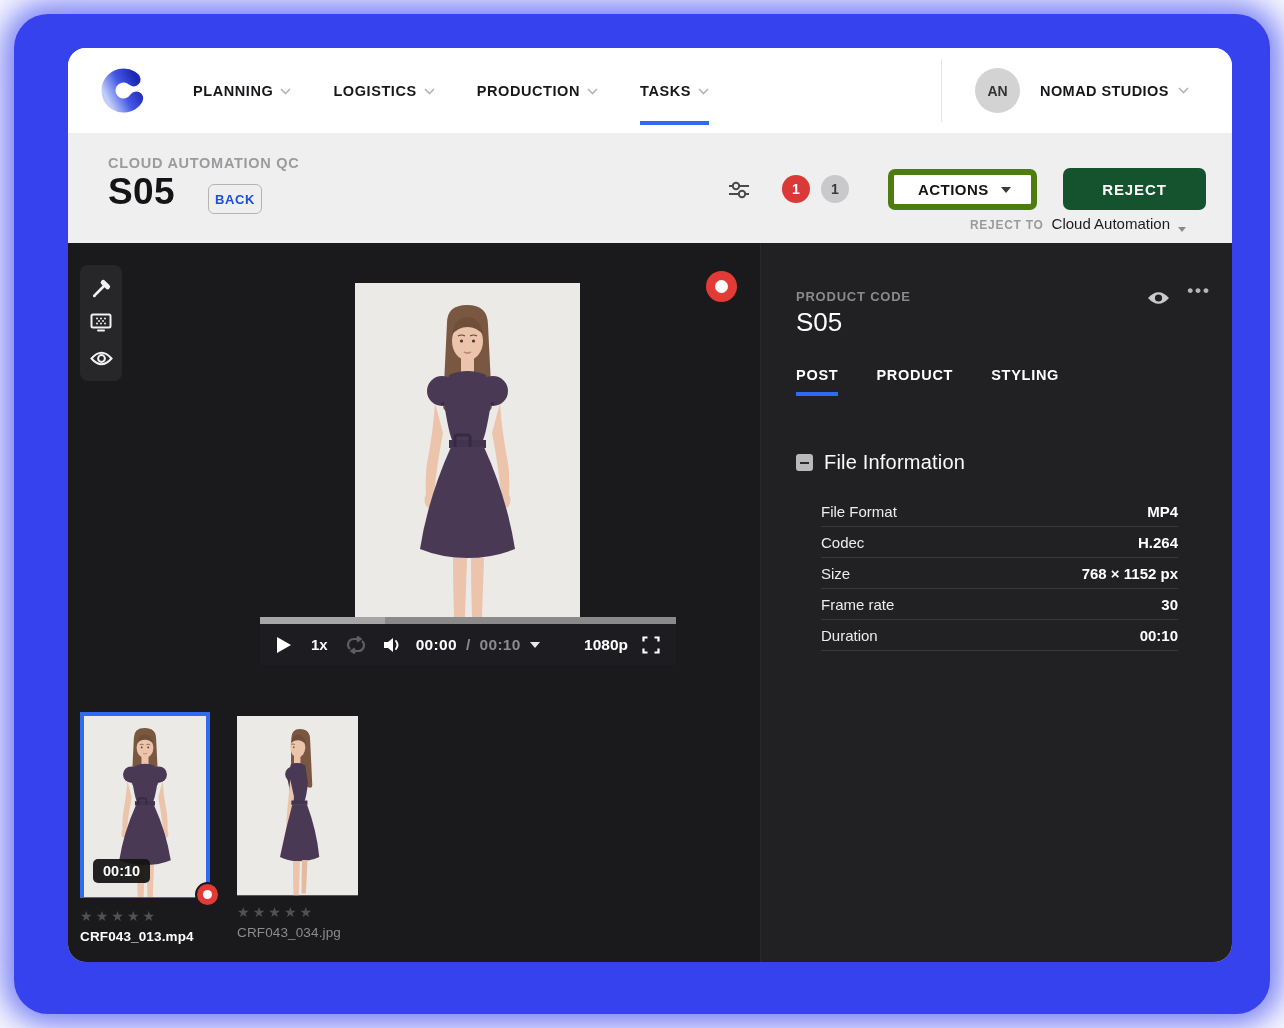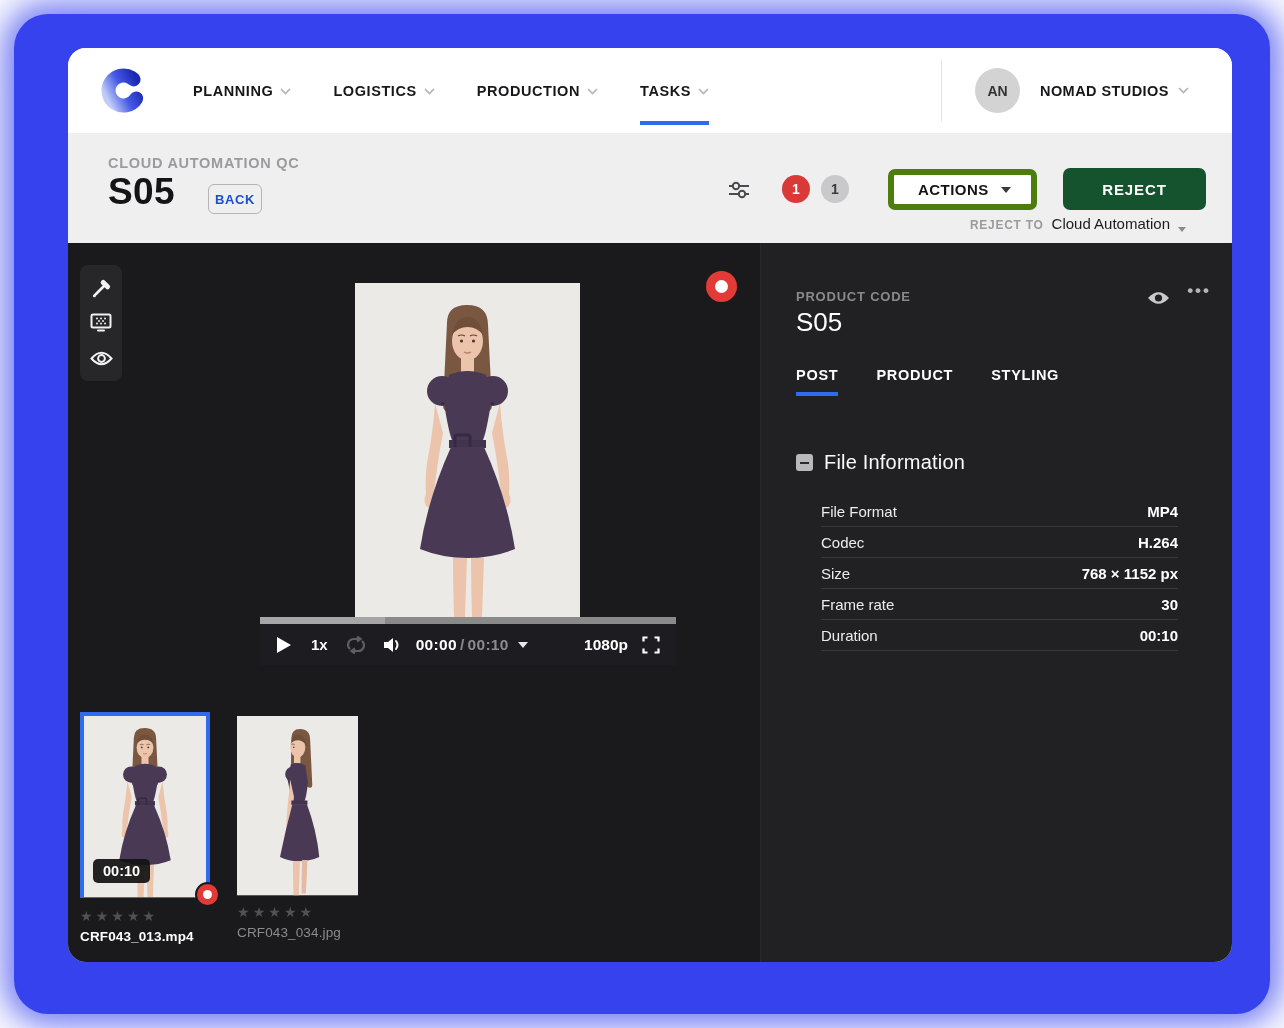--- a/index.html
+++ b/index.html
@@ -52,21 +52,21 @@
 
   .controls { position:absolute; left:192px; top:374px; width:416px; }
   .seekbar { display:flex; height:7px; cursor:pointer; }
   .seek-buffer { width:30%; background:#a6a6a6; }
   .seek-rest { flex:1; background:#8a8a8a; }
   .ctrl-row { height:41px; background:#1d1c20; display:flex; align-items:center; padding:0 16px 0 16px; gap:0; color:#fff; }
   .ctrl-btn { display:flex; align-items:center; justify-content:center; cursor:pointer; }
   .speed { font-size:15px; font-weight:600; margin-left:19px; cursor:pointer; }
   .loop { margin-left:17px; }
   .vol { margin-left:15px; }
-  .time { margin-left:14px; font-size:15.5px; font-weight:700; letter-spacing:.02em; display:flex; align-items:center; gap:3px; }
+  .time { margin-left:14px; font-size:15.5px; font-weight:700; letter-spacing:.02em; display:flex; align-items:center; gap:9px; }
   .time .dur { color:#8b8b8d; font-weight:600; }
   .time-caret { margin-left:9px; width:0; height:0; border-left:5px solid transparent; border-right:5px solid transparent; border-top:6px solid #e8e8e8; cursor:pointer; }
   .spacer { flex:1; }
   .quality { font-size:15.5px; font-weight:600; cursor:pointer; }
   .fs { margin-left:14px; }
 
   
   .thumb-col { position:absolute; display:flex; flex-direction:column; }
   .thumb-col.t1 { left:12px; top:469px; width:130px; }
   .thumb-col.t2 { left:169px; top:473px; width:121px; }

